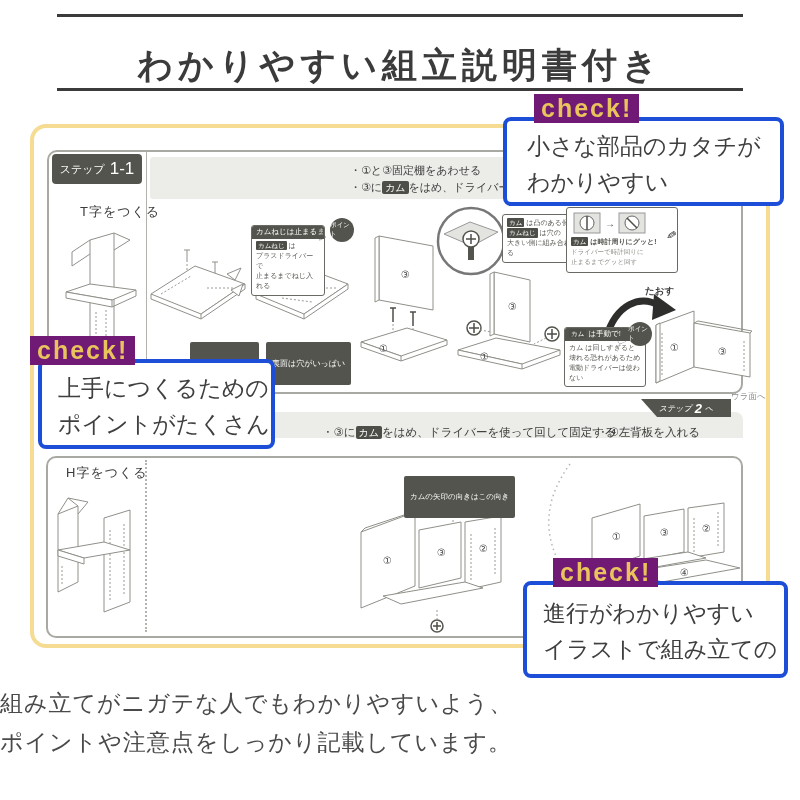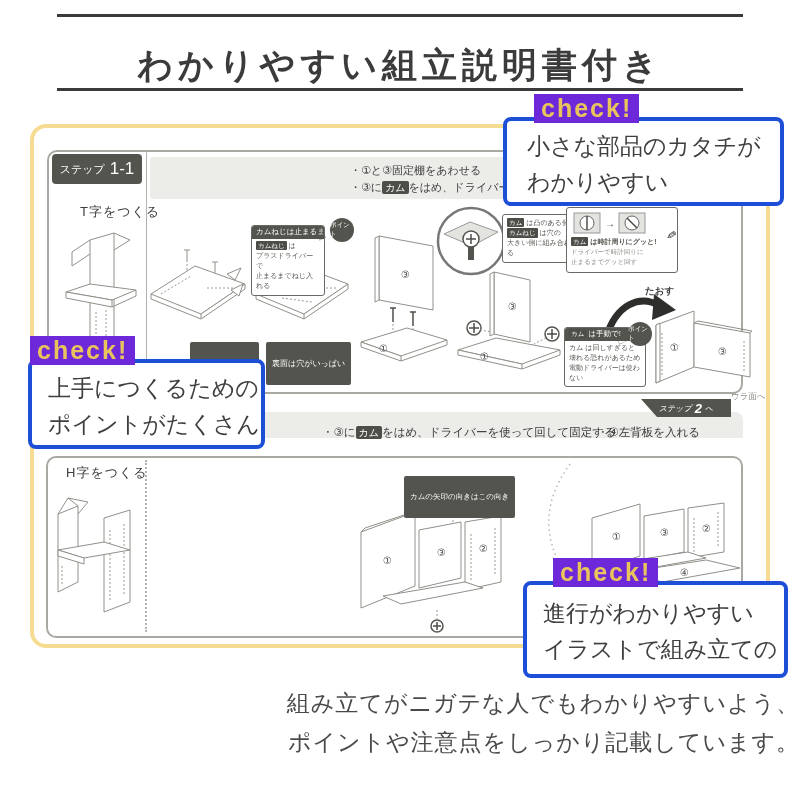--- a/index.html
+++ b/index.html
@@ -55,24 +55,24 @@
   .banner .bp { font-size:8px; }
   .banner .bn { font-size:13px; font-weight:bold; }
   .ura { position:absolute; left:731px; top:391px; font-size:8.5px; color:#8a8a84; z-index:4; }
 
   .arrow-label { position:absolute; font-size:9.5px; font-weight:bold; color:#3c3c3c; z-index:5; }
 
   
   .check-box { position:absolute; background:#fff; border:4px solid #1d4ed8; border-radius:8px;
                z-index:20; color:#3f3f3f; font-size:23px; line-height:1.55; font-weight:500; }
   .check-label { position:absolute; z-index:21; color:#e9c45c; font-size:25px; font-weight:bold;
-                 letter-spacing:2px; background:#6d28d9; padding:0 7px; }
-
-  
-  .caption-line { position:absolute; left:0; width:800px; text-align:right;
+                 letter-spacing:2px; background:#701a75; padding:0 7px; }
+
+  
+  .caption-line { position:absolute; left:0; width:800px; text-align:left;
                   font-size:23px; color:#4a4a4a; letter-spacing:1px; }
 
   svg { position:absolute; z-index:4; overflow:visible; }
   svg .ln { stroke:#90908a; stroke-width:1; fill:none; }
   svg .fl { stroke:#90908a; stroke-width:1; fill:#fff; }
   svg .gy { stroke:#999; stroke-width:1; fill:#e3e3df; }
   svg .ds { stroke:#9a9a94; stroke-width:1; fill:none; stroke-dasharray:2,2; }
   svg .dk { stroke:#4e4e49; stroke-width:1.5; fill:none; }
   svg text { font-family:"Liberation Sans","DejaVu Sans",sans-serif; fill:#4a4a4a; font-size:10px; }
 </style>
@@ -292,21 +292,21 @@
   <path class="fl" d="M40,80 L118,68 L152,76 L74,90 Z"></path>
   <text x="92" y="84" font-size="9">④</text>
 </svg>
 
 <div class="check-box" style="left:503px;top:117px;width:281px;height:89px;padding:8px 0 0 20px">
   <div>小さな部品のカタチが</div>
   <div>わかりやすい</div>
 </div>
 <div class="check-label" style="left:534px;top:94px">check!</div>
 
-<div class="check-box" style="left:28px;top:359px;width:237px;height:90px;padding:8px 0 16px 16px">
+<div class="check-box" style="left:38px;top:359px;width:237px;height:90px;padding:8px 0 16px 16px">
   <div>上手につくるための</div>
   <div>ポイントがたくさん</div>
 </div>
 <div class="check-label" style="left:30px;top:336px">check!</div>
 
 <div class="check-box" style="left:523px;top:581px;width:265px;height:97px;padding:11px 0 0 16px">
   <div>進行がわかりやすい</div>
   <div>イラストで組み立ての</div>
 </div>
 <div class="check-label" style="left:553px;top:558px">check!</div>

